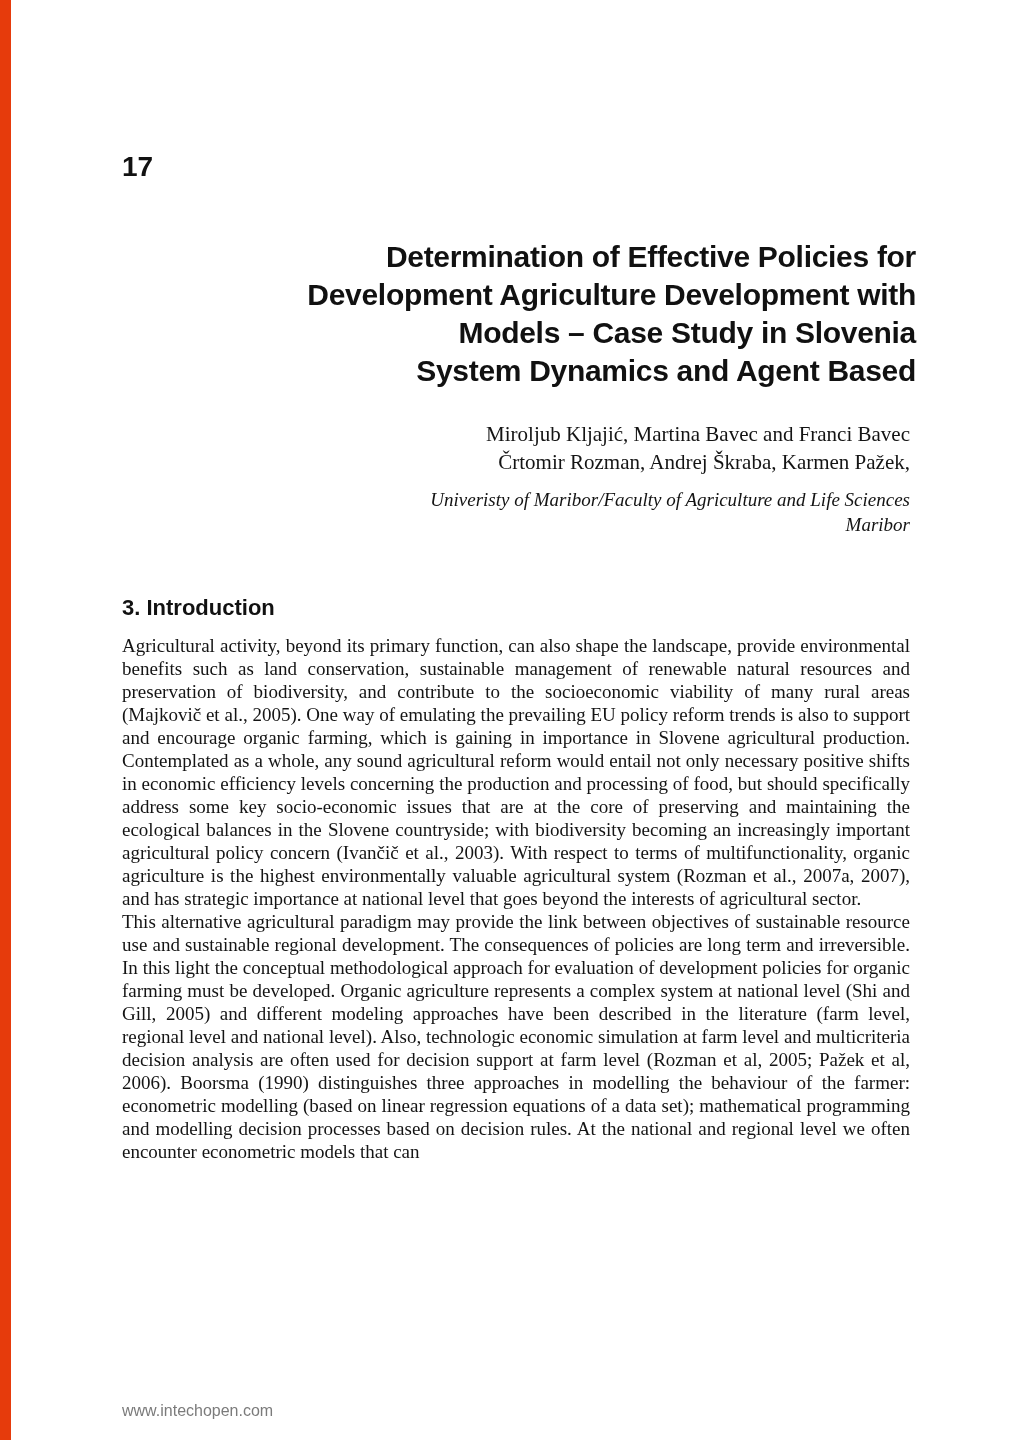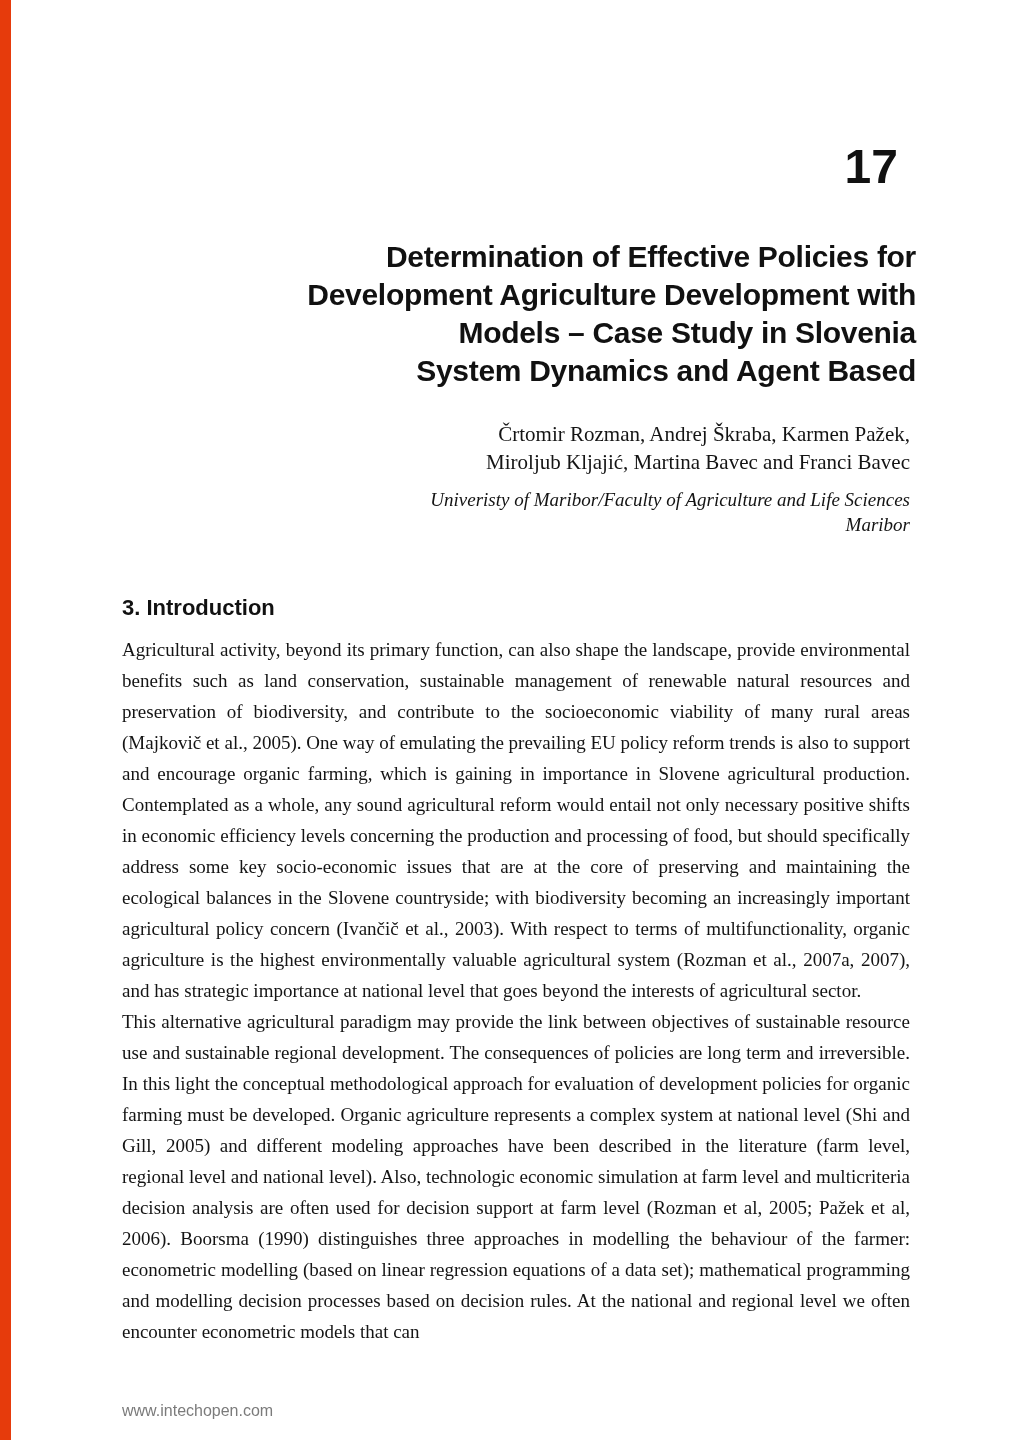--- a/index.html
+++ b/index.html
@@ -13,24 +13,23 @@
   }
   .stripe {
     position: absolute;
     left: 0; top: 0;
     width: 11px; height: 1440px;
     background: #e63b0c;
   }
   .chapter-number {
     position: absolute;
     top: 146px; left: 122px; width: 776px;
-    text-align: right;
     font-family: "Liberation Sans", sans-serif;
     font-weight: bold;
-    font-size: 48px;
+    font-size: 28px;
     line-height: 42px;
     color: #111111;
   }
   .title-block {
     position: absolute;
     top: 238px; left: 128px; width: 788px;
     text-align: right;
     font-family: "Liberation Sans", sans-serif;
     font-weight: bold;
     font-size: 30px;
@@ -65,21 +64,21 @@
     font-weight: bold;
     font-size: 22px;
     line-height: 28px;
     color: #111111;
   }
   .body-text {
     position: absolute;
     top: 634px; left: 122px; width: 788px;
     font-family: "Liberation Serif", "DejaVu Serif", serif;
     font-size: 19px;
-    line-height: 31px;
+    line-height: 23px;
     text-align: justify;
     color: #141414;
   }
   .body-text p { margin: 0; }
   .footer-url {
     position: absolute;
     top: 1356px; left: 122px;
     font-family: "Liberation Sans", sans-serif;
     font-size: 16px;
     color: #7b7b7b;
@@ -97,22 +96,22 @@
   <div class="chapter-number">17</div>
 
   <div class="title-block">
     <div>Determination of Effective Policies for</div>
     <div>Development Agriculture Development with</div>
     <div>Models – Case Study in Slovenia</div>
     <div>System Dynamics and Agent Based</div>
   </div>
 
   <div class="authors-block">
+    <div>Miroljub Kljajić, Martina Bavec and Franci Bavec</div>
     <div>Črtomir Rozman, Andrej Škraba, Karmen Pažek,</div>
-    <div>Miroljub Kljajić, Martina Bavec and Franci Bavec</div>
   </div>
 
   <div class="affiliations-block">
     <div>Univeristy of Maribor/Faculty of Agriculture and Life Sciences</div>
     <div>Maribor</div>
   </div>
 
   <h2 class="section-heading">3. Introduction</h2>
 
   <div class="body-text">

